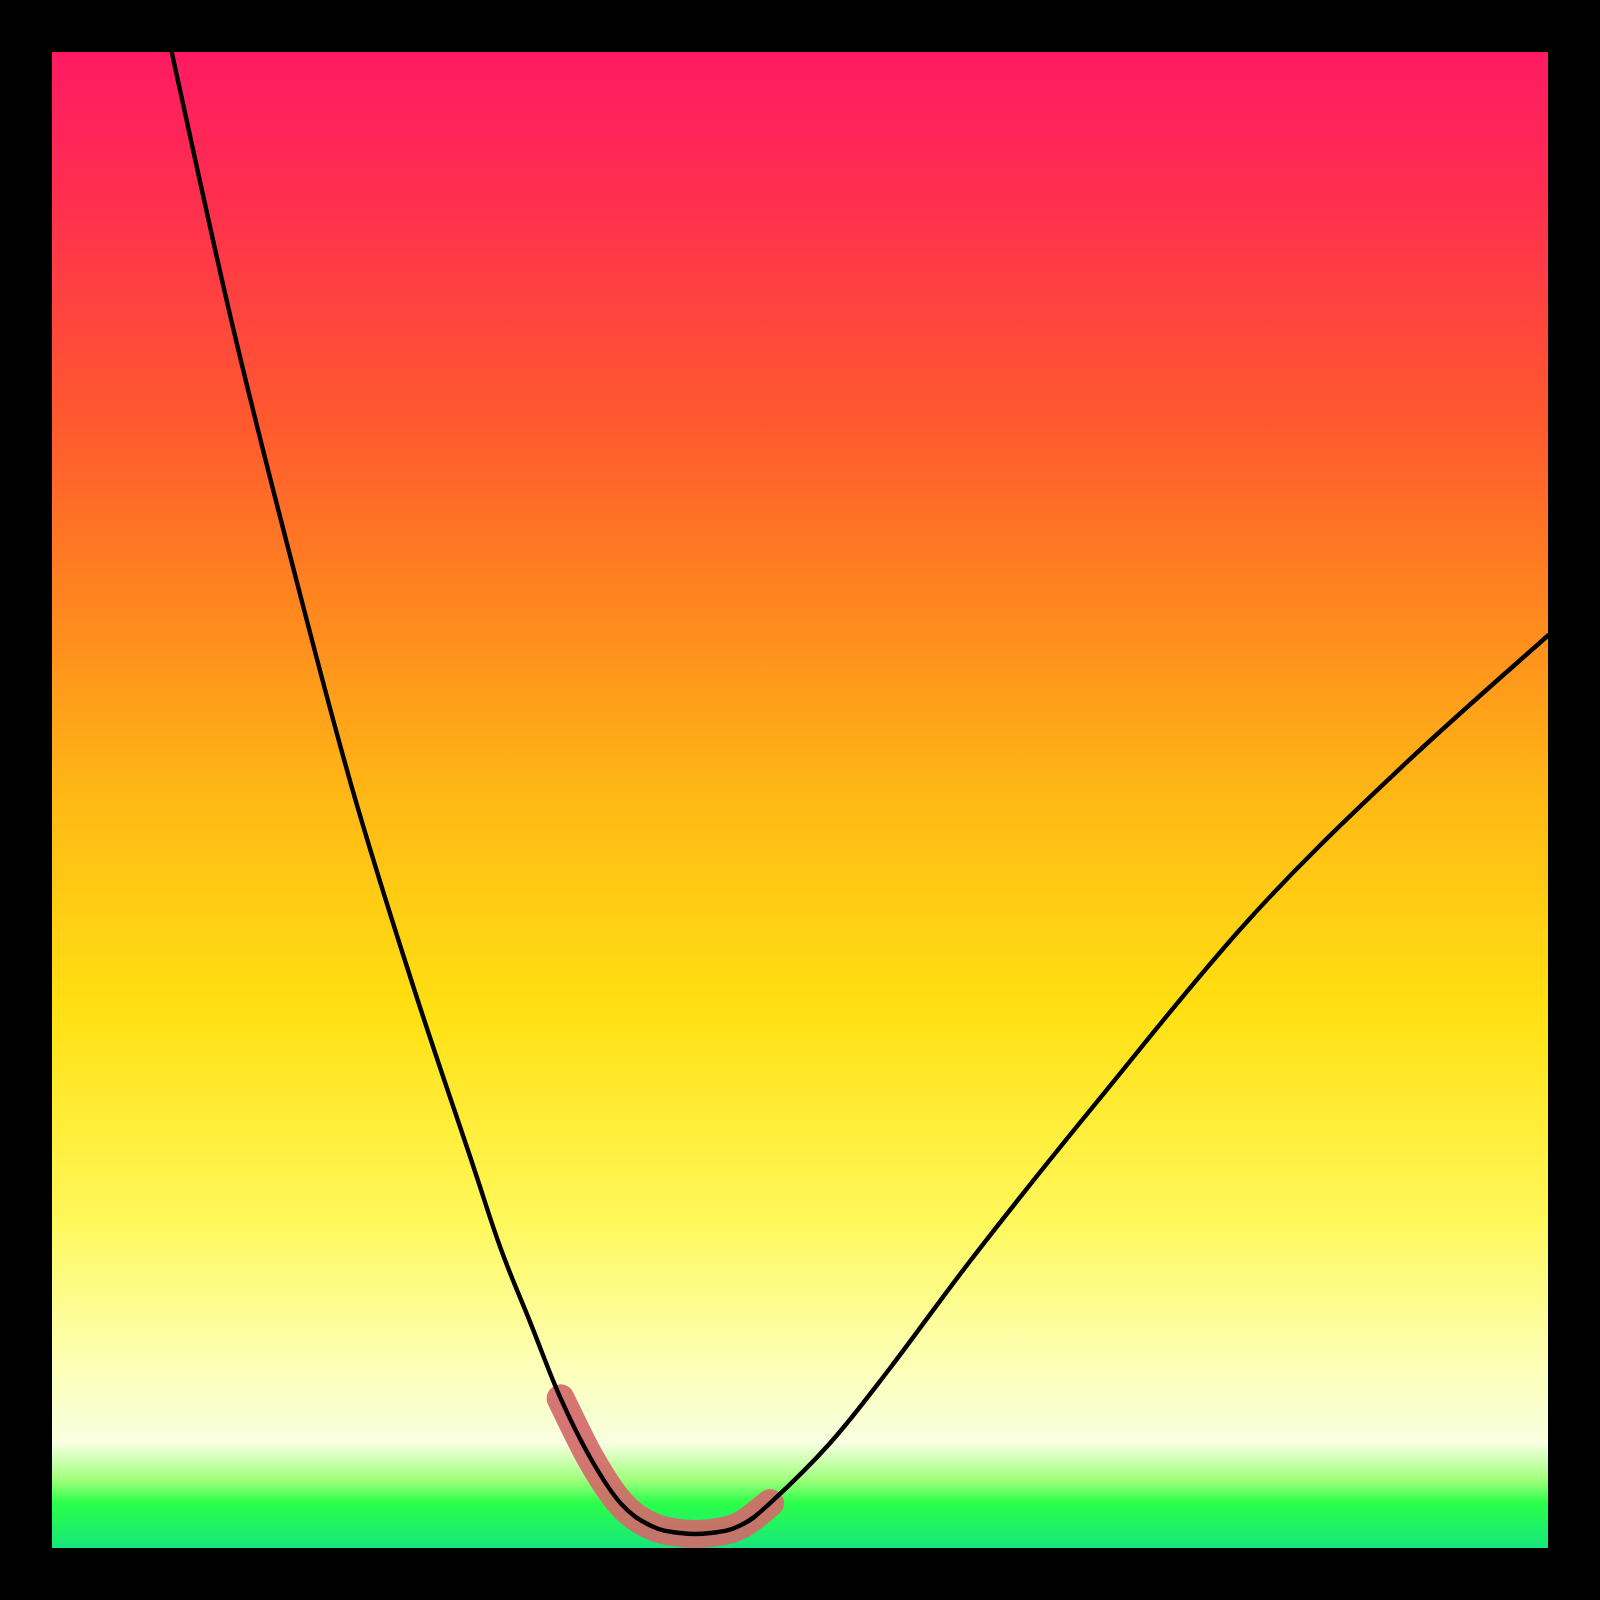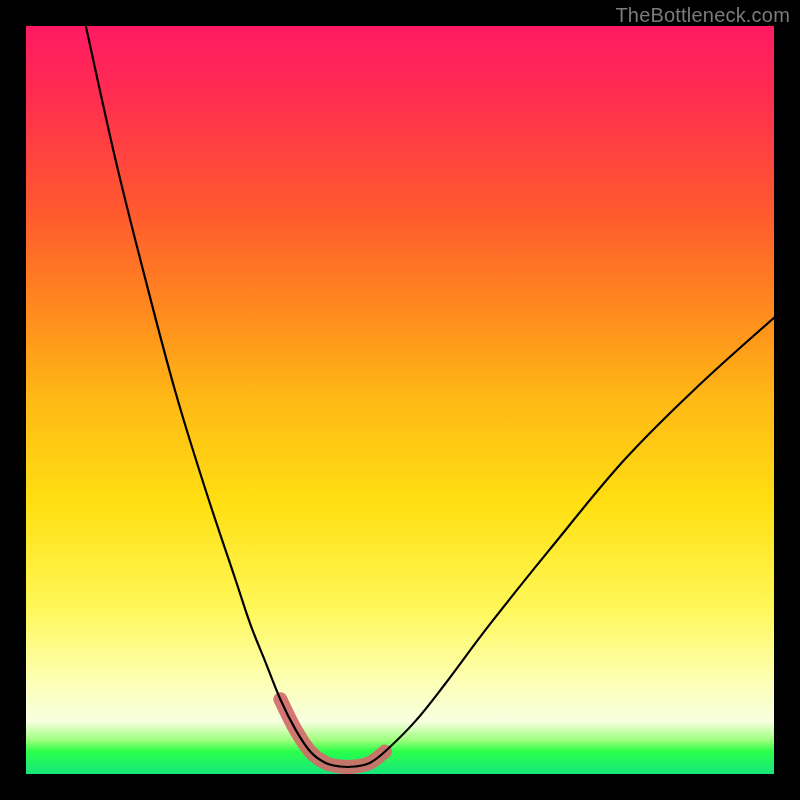--- a/index.html
+++ b/index.html
@@ -67,21 +67,20 @@
     color: #7b7b7b;
     letter-spacing: 0.2px;
     user-select: none;
   }
 </style>
 </head>
 <body>
 
 <div class="frame">
 
-  <div class="watermark">TheBottleneck.com</div>
 
   <div class="plot-area">
     <div class="gradient-bg"></div>
 
     <svg class="curve-svg" viewBox="0 0 748 748" preserveAspectRatio="none">
 
       <path id="markerPath" class="marker-line" d="M254.32000000000002,673.2 C 257.0128,678.5856 263.89439999999996,693.6952 269.28,703.12 C 274.6656,712.5448 278.8544,719.5011999999999 284.24,725.56 C 289.6256,731.6188 293.8144,734.0871999999999 299.2,736.78 C 304.5856,739.4728 308.77439999999996,739.8468 314.15999999999997,740.52 C 319.5456,741.1931999999999 323.7344,741.1931999999999 329.12,740.52 C 334.5056,739.8468 338.69440000000003,739.4728 344.08000000000004,736.78 C 349.46560000000005,734.0871999999999 356.3472,727.5795999999999 359.03999999999996,725.56"></path>
       <path id="curvePath" class="black-line" d="M59.84,0 C 65.2256,24.235200000000006 78.9888,88.86240000000005 89.75999999999999,134.64000000000004 C 100.53119999999998,180.41760000000005 108.90880000000001,212.58159999999998 119.68,254.31999999999996 C 130.4512,296.05839999999995 138.8288,328.82079999999996 149.6,366.52 C 160.3712,404.2192 168.7488,430.1 179.51999999999998,463.76 C 190.29119999999998,497.41999999999996 201.3616,529.2848 209.44000000000003,553.52 C 217.51840000000004,577.7552 219.0144,583.5896 224.4,598.4 C 229.78560000000002,613.2103999999999 233.9744,622.3359999999999 239.36,635.8 C 244.74560000000002,649.264 248.93440000000004,661.0824 254.32000000000002,673.2 C 259.7056,685.3176000000001 263.89439999999996,693.6952 269.28,703.12 C 274.6656,712.5448 278.8544,719.5011999999999 284.24,725.56 C 289.6256,731.6188 293.8144,734.0871999999999 299.2,736.78 C 304.5856,739.4728 308.77439999999996,739.8468 314.15999999999997,740.52 C 319.5456,741.1931999999999 323.7344,741.1931999999999 329.12,740.52 C 334.5056,739.8468 338.69440000000003,739.4728 344.08000000000004,736.78 C 349.46560000000005,734.0871999999999 350.9616,732.9652 359.03999999999996,725.56 C 367.11839999999995,718.1547999999999 378.1888,707.7576 388.96000000000004,695.64 C 399.73120000000006,683.5224 405.41600000000005,675.7432 418.88000000000005,658.24 C 432.34400000000005,640.7368 444.9104,622.6351999999999 463.76,598.4 C 482.6096,574.1648 499.3648,553.2208 523.6,523.6 C 547.8352,493.97920000000005 571.472,463.46080000000006 598.4,433.84000000000003 C 625.328,404.2192 646.272,384.62159999999994 673.2,359.03999999999996 C 700.128,333.4584 734.5360000000001,303.8376 748,291.72"></path>
     </svg>
   </div>

